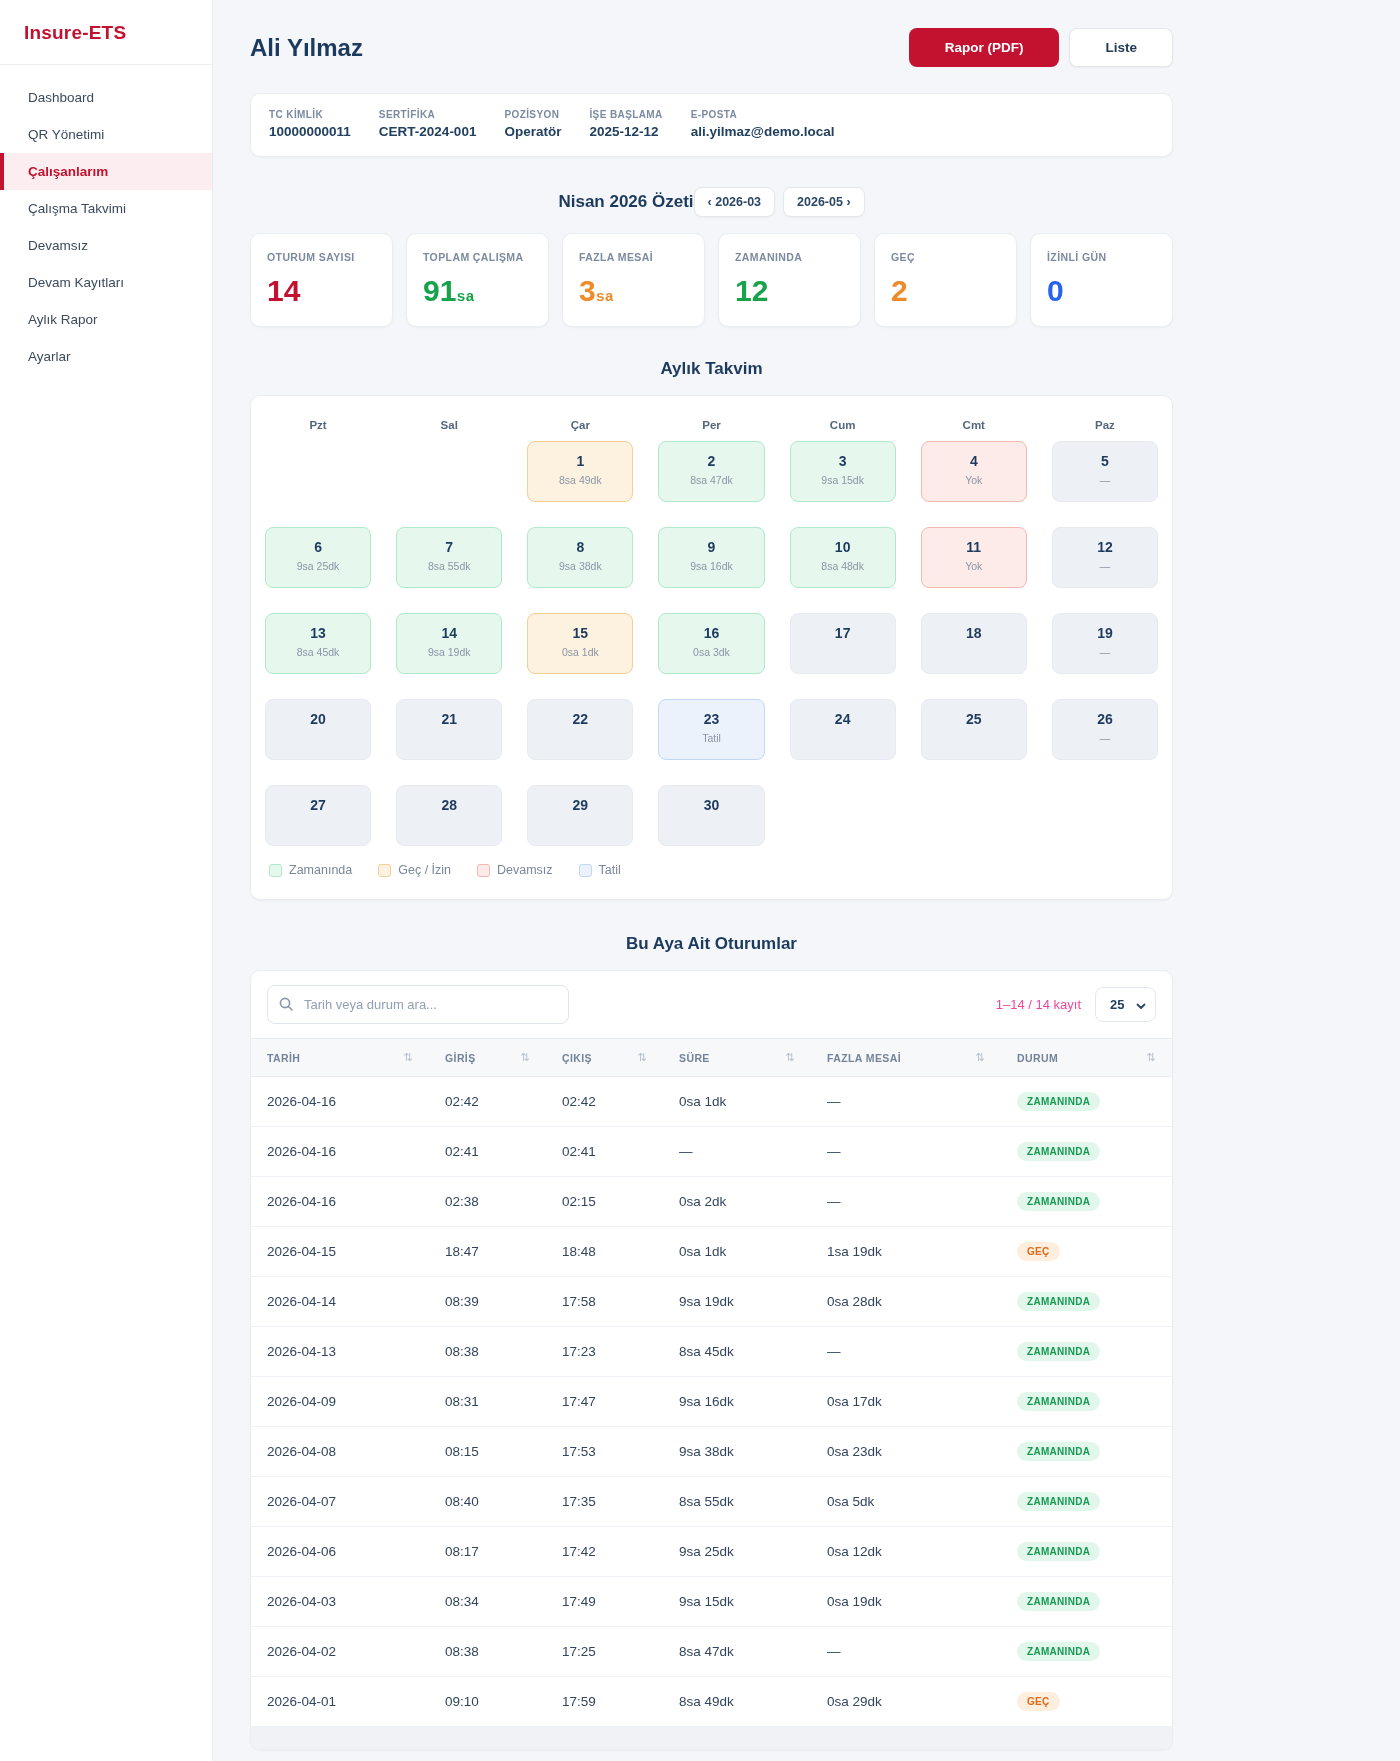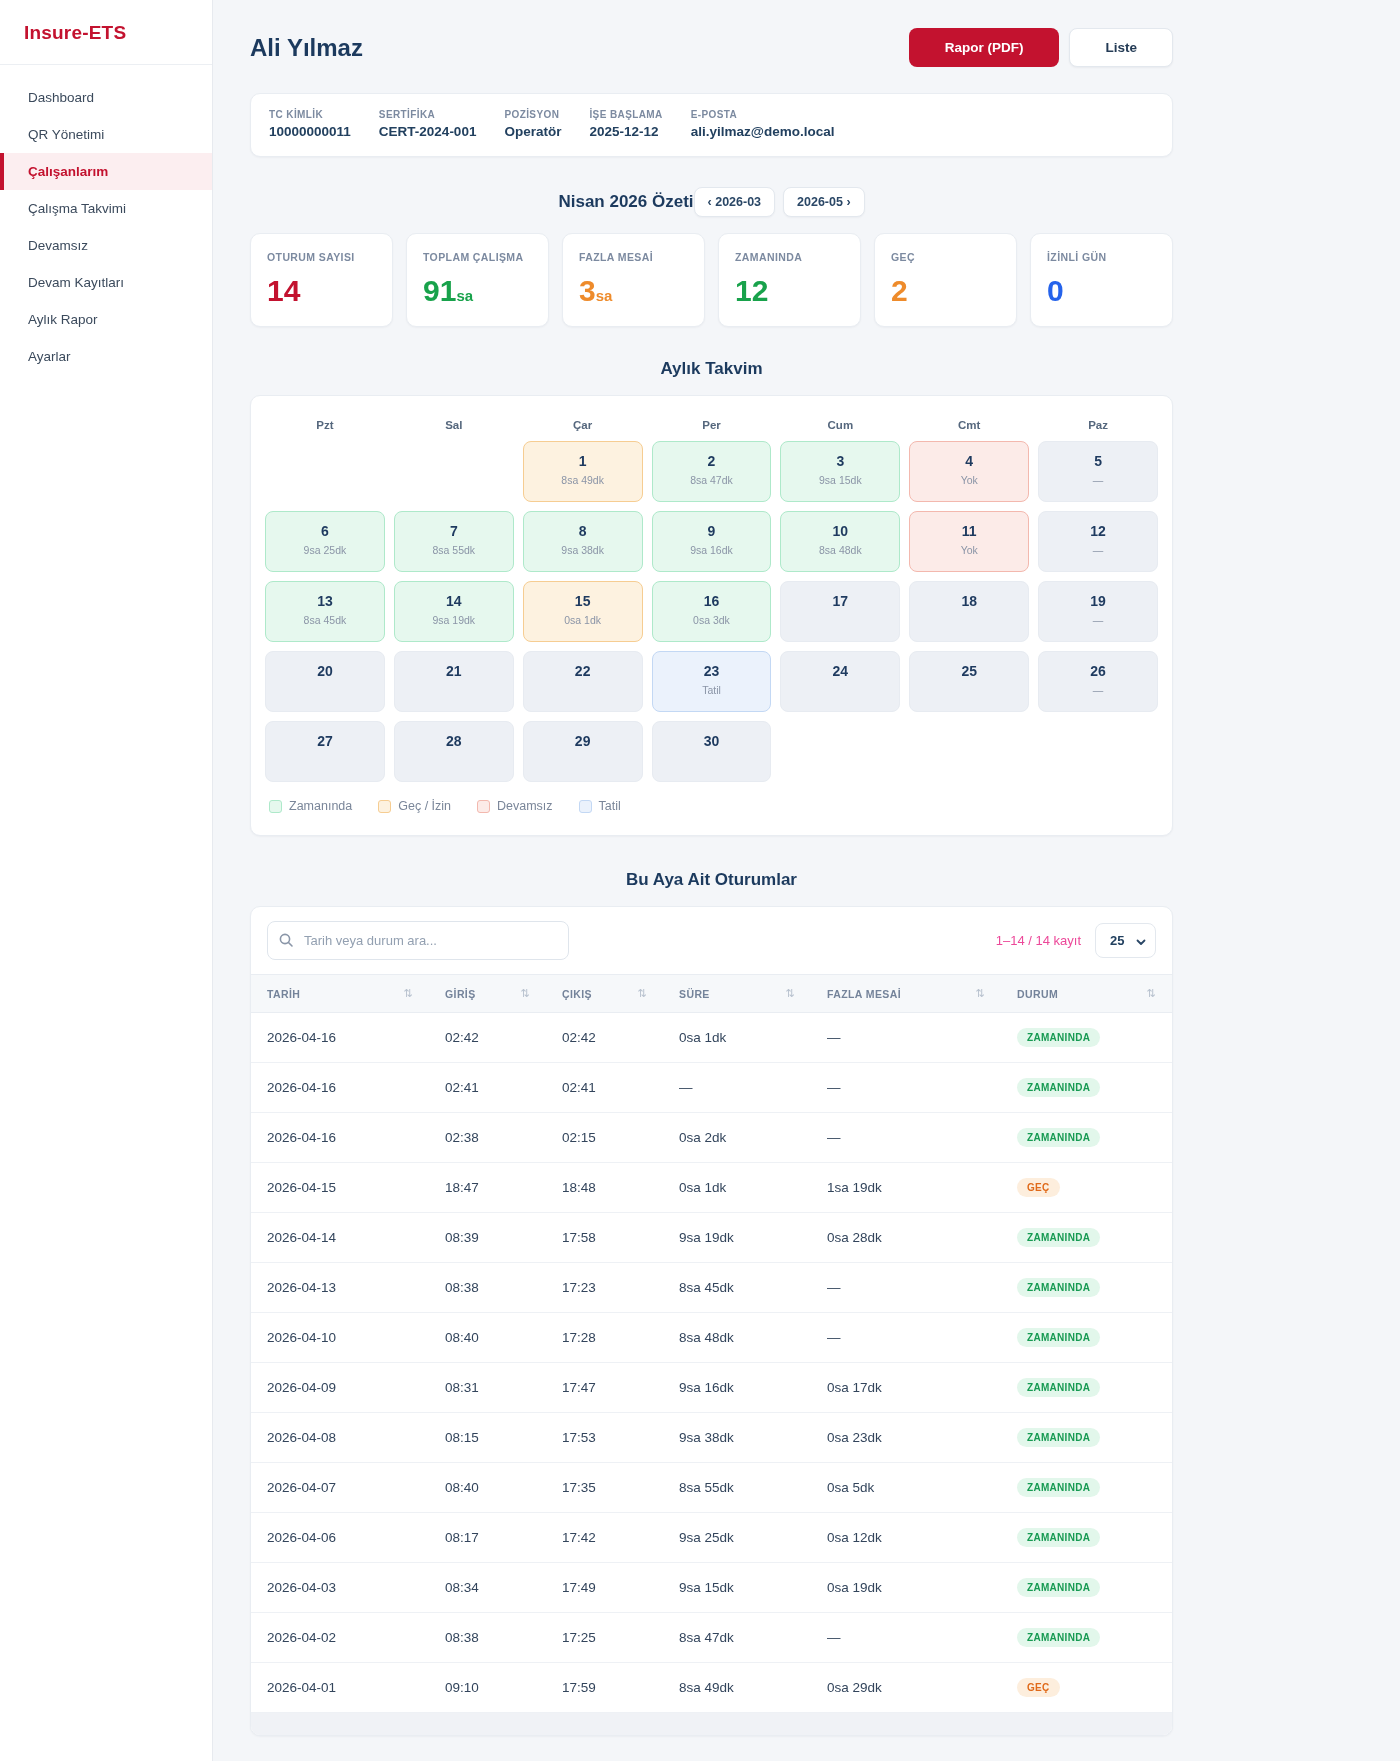--- a/index.html
+++ b/index.html
@@ -37,25 +37,25 @@
 
   .section-row { display:flex; justify-content:center; align-items:center; margin-bottom:16px; }
   .section-title { font-size:17px; font-weight:bold; color:#1c3a5e; }
   .month-btn { background:#ffffff; border:1px solid #e3e8ee; border-radius:8px; padding:7px 13px; font-family:inherit; font-size:12.5px; font-weight:bold; color:#2a4766; cursor:pointer; box-shadow:0 1px 2px rgba(16,24,40,.04); }
   .month-btns { display:flex; gap:8px; }
 
   .summary-grid { display:grid; grid-template-columns:repeat(6,1fr); gap:13px; margin-bottom:32px; }
   .sum-card { padding:17px 16px 20px; }
   .sum-label { font-size:10.5px; font-weight:bold; letter-spacing:.4px; color:#7c8aa0; margin-bottom:13px; white-space:nowrap; }
   .sum-value { font-size:30px; font-weight:bold; line-height:1; }
-  .sum-value .suffix { font-size:15px; }
+  .sum-value .suffix { font-size:15px;font-family:Liberation Mono, monospace; }
 
   
   .calendar-card { padding:15px 14px 16px; margin-bottom:34px; }
-  .cal-grid { display:grid; grid-template-columns:repeat(7,1fr); gap:9px; }
+  .cal-grid { display:grid; grid-template-columns:repeat(7,1fr); gap:25px; }
   .cal-head { text-align:center; font-size:11.5px; font-weight:bold; color:#55677d; padding:8px 0 10px; }
   .cal-cell { height:61px; border-radius:8px; border:1px solid transparent; text-align:center; padding-top:11px; }
   .cal-cell .d { font-size:14px; font-weight:bold; color:#1e3a5f; }
   .cal-cell .n { font-size:10.5px; color:#8b95a7; margin-top:5px; }
   .cal-cell.empty { visibility:hidden; }
   .cal-cell.ontime { background:#e6f8ee; border-color:#aee9ca; }
   .cal-cell.late { background:#fdf2e0; border-color:#f6cd92; }
   .cal-cell.absent { background:#fcebe8; border-color:#f3b8ae; }
   .cal-cell.holiday { background:#ebf2fc; border-color:#c3d8f4; }
   .cal-cell.off { background:#edf0f5; border-color:#e7ebf1; }
@@ -446,28 +446,20 @@
             </tr>
             <tr>
               <td>2026-04-13</td>
               <td>08:38</td>
               <td>17:23</td>
               <td>8sa 45dk</td>
               <td>—</td>
               <td><span class="badge" style="background: rgb(226, 247, 235); color: rgb(22, 154, 82);">ZAMANINDA</span></td>
             </tr>
             <tr>
-              <td>2026-04-10</td>
-              <td>08:40</td>
-              <td>17:28</td>
-              <td>8sa 48dk</td>
-              <td>—</td>
-              <td><span class="badge" style="background: rgb(226, 247, 235); color: rgb(22, 154, 82);">ZAMANINDA</span></td>
-            </tr>
-            <tr>
               <td>2026-04-09</td>
               <td>08:31</td>
               <td>17:47</td>
               <td>9sa 16dk</td>
               <td>0sa 17dk</td>
               <td><span class="badge" style="background: rgb(226, 247, 235); color: rgb(22, 154, 82);">ZAMANINDA</span></td>
             </tr>
             <tr>
               <td>2026-04-08</td>
               <td>08:15</td>

